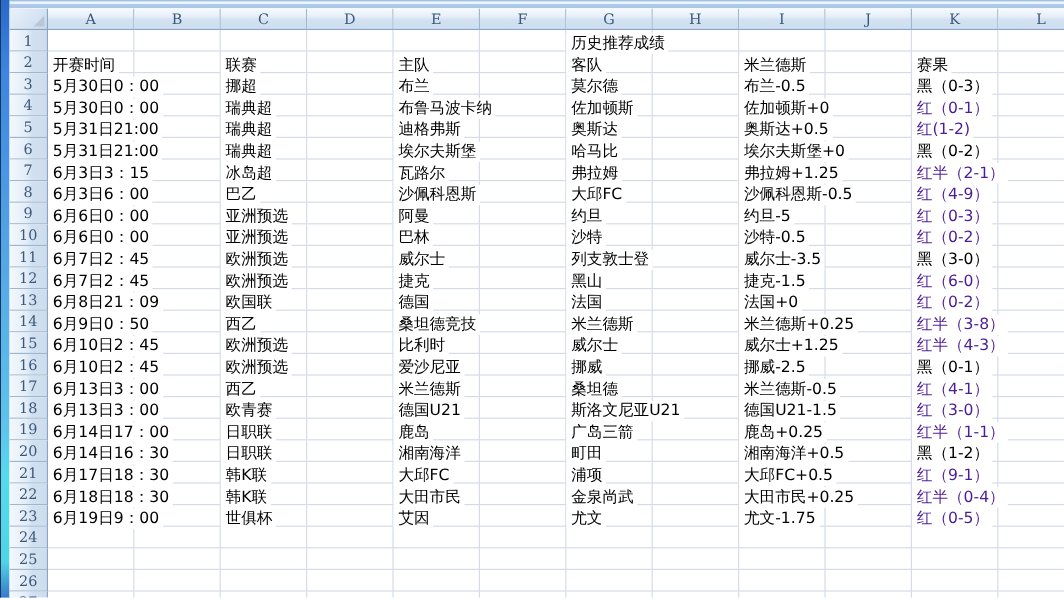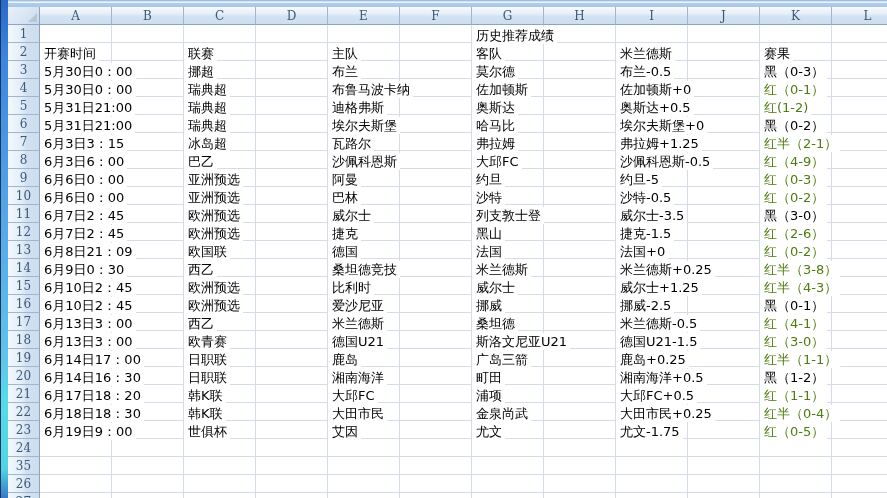--- a/index.html
+++ b/index.html
@@ -53,21 +53,21 @@
   }
   .cell{
     border-right:1px solid #d5dce8;border-bottom:1px solid #d5dce8;
     box-sizing:border-box;position:relative;overflow:visible;
   }
   .txt{
     position:relative;z-index:2;display:inline-block;background:#fff;
     white-space:nowrap;height:17px;line-height:17px;
     padding:0 3px 0 4px;font-size:13px;color:#000;
   }
-  .txt.red{color:#4d7c0f;}
+  .txt.red{color:#4c1d95;}
 </style>
 </head>
 <body>
 
 <div class="win-left"></div>
 <div class="win-top"></div>
 
 <div id="sheet">
   <div id="grid">
       <div class="corner">
@@ -232,37 +232,37 @@
       <div class="cell"><span class="txt">6月7日2：45</span></div>
       <div class="cell"></div>
       <div class="cell"><span class="txt">欧洲预选</span></div>
       <div class="cell"></div>
       <div class="cell"><span class="txt">捷克</span></div>
       <div class="cell"></div>
       <div class="cell"><span class="txt">黑山</span></div>
       <div class="cell"></div>
       <div class="cell"><span class="txt">捷克-1.5</span></div>
       <div class="cell"></div>
-      <div class="cell"><span class="txt red">红（2-6）</span></div>
+      <div class="cell"><span class="txt red">红（6-0）</span></div>
       <div class="cell"></div>
       <div class="rowhead">13</div>
       <div class="cell"><span class="txt">6月8日21：09</span></div>
       <div class="cell"></div>
       <div class="cell"><span class="txt">欧国联</span></div>
       <div class="cell"></div>
       <div class="cell"><span class="txt">德国</span></div>
       <div class="cell"></div>
       <div class="cell"><span class="txt">法国</span></div>
       <div class="cell"></div>
       <div class="cell"><span class="txt">法国+0</span></div>
       <div class="cell"></div>
       <div class="cell"><span class="txt red">红（0-2）</span></div>
       <div class="cell"></div>
       <div class="rowhead">14</div>
-      <div class="cell"><span class="txt">6月9日0：30</span></div>
+      <div class="cell"><span class="txt">6月9日0：50</span></div>
       <div class="cell"></div>
       <div class="cell"><span class="txt">西乙</span></div>
       <div class="cell"></div>
       <div class="cell"><span class="txt">桑坦德竞技</span></div>
       <div class="cell"></div>
       <div class="cell"><span class="txt">米兰德斯</span></div>
       <div class="cell"></div>
       <div class="cell"><span class="txt">米兰德斯+0.25</span></div>
       <div class="cell"></div>
       <div class="cell"><span class="txt red">红半（3-8）</span></div>
@@ -339,31 +339,31 @@
       <div class="cell"></div>
       <div class="cell"><span class="txt">湘南海洋</span></div>
       <div class="cell"></div>
       <div class="cell"><span class="txt">町田</span></div>
       <div class="cell"></div>
       <div class="cell"><span class="txt">湘南海洋+0.5</span></div>
       <div class="cell"></div>
       <div class="cell"><span class="txt">黑（1-2）</span></div>
       <div class="cell"></div>
       <div class="rowhead">21</div>
-      <div class="cell"><span class="txt">6月17日18：20</span></div>
+      <div class="cell"><span class="txt">6月17日18：30</span></div>
       <div class="cell"></div>
       <div class="cell"><span class="txt">韩K联</span></div>
       <div class="cell"></div>
       <div class="cell"><span class="txt">大邱FC</span></div>
       <div class="cell"></div>
       <div class="cell"><span class="txt">浦项</span></div>
       <div class="cell"></div>
       <div class="cell"><span class="txt">大邱FC+0.5</span></div>
       <div class="cell"></div>
-      <div class="cell"><span class="txt red">红（1-1）</span></div>
+      <div class="cell"><span class="txt red">红（9-1）</span></div>
       <div class="cell"></div>
       <div class="rowhead">22</div>
       <div class="cell"><span class="txt">6月18日18：30</span></div>
       <div class="cell"></div>
       <div class="cell"><span class="txt">韩K联</span></div>
       <div class="cell"></div>
       <div class="cell"><span class="txt">大田市民</span></div>
       <div class="cell"></div>
       <div class="cell"><span class="txt">金泉尚武</span></div>
       <div class="cell"></div>
@@ -390,21 +390,21 @@
       <div class="cell"></div>
       <div class="cell"></div>
       <div class="cell"></div>
       <div class="cell"></div>
       <div class="cell"></div>
       <div class="cell"></div>
       <div class="cell"></div>
       <div class="cell"></div>
       <div class="cell"></div>
       <div class="cell"></div>
-      <div class="rowhead">35</div>
+      <div class="rowhead">25</div>
       <div class="cell"></div>
       <div class="cell"></div>
       <div class="cell"></div>
       <div class="cell"></div>
       <div class="cell"></div>
       <div class="cell"></div>
       <div class="cell"></div>
       <div class="cell"></div>
       <div class="cell"></div>
       <div class="cell"></div>

